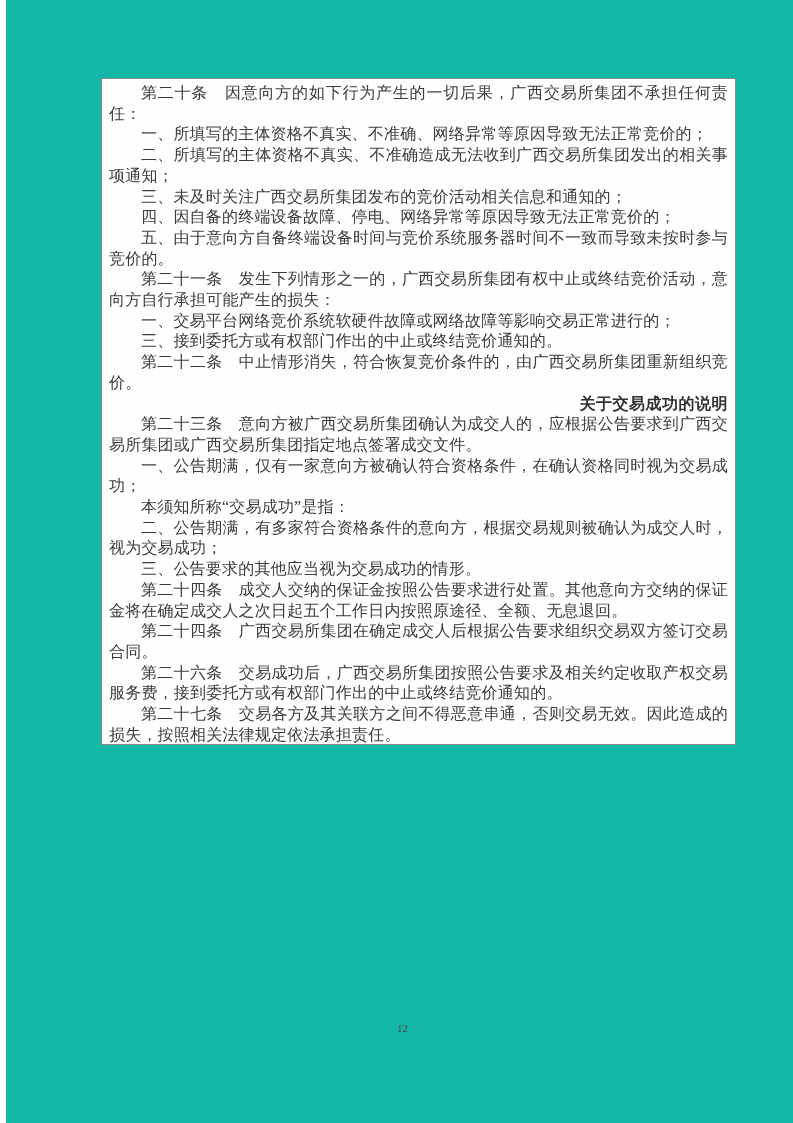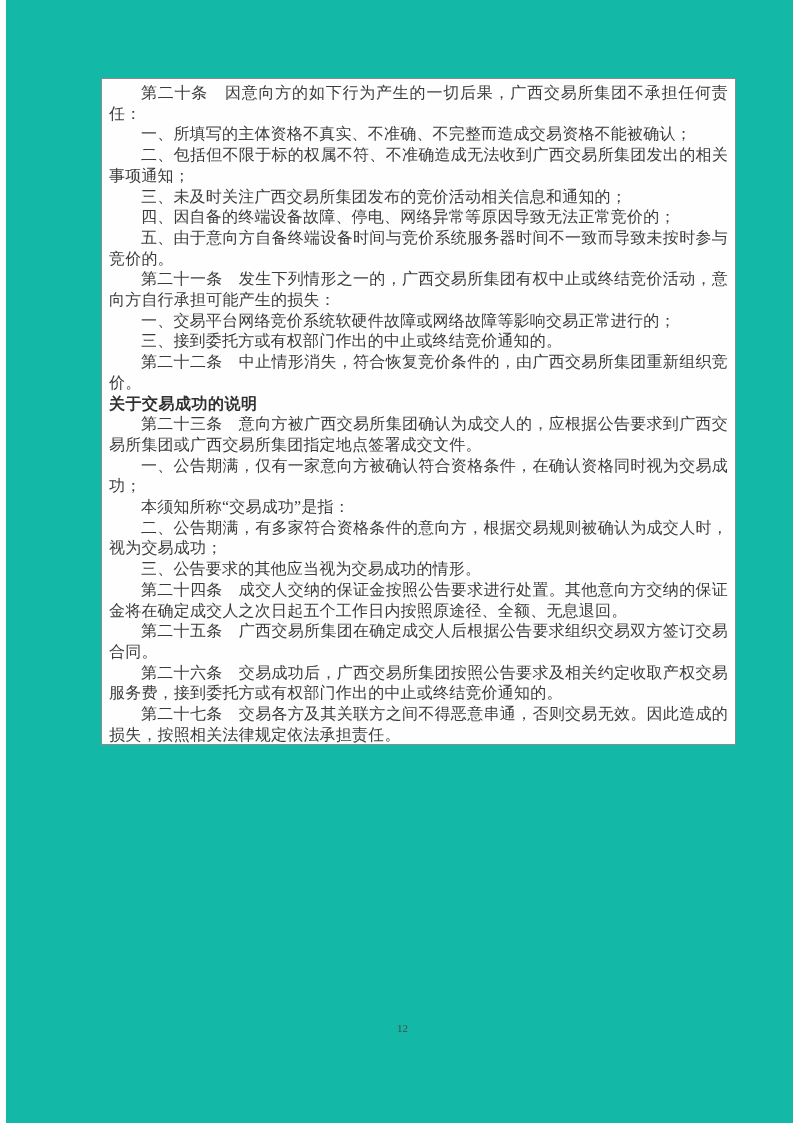--- a/index.html
+++ b/index.html
@@ -36,21 +36,21 @@
     color: #3c3c3c;
     text-align: justify;
     text-indent: 2em;
     letter-spacing: 0.2px;
   }
   .heading {
     margin: 0;
     font-size: 16px;
     line-height: 20.7px;
     color: #303030;
-    text-align: left;
+    text-align: right;
     font-weight: bold;
     text-indent: 0;
     letter-spacing: 0.5px;
   }
   .page-number {
     position: absolute;
     left: 0;
     top: 1022px;
     width: 100%;
     text-align: center;
@@ -59,37 +59,37 @@
     font-family: "Liberation Serif", "DejaVu Serif", serif;
   }
 </style>
 </head>
 <body>
 
 <div class="sheet">
 
   <div class="content-box">
     <p class="para">第二十条　因意向方的如下行为产生的一切后果，广西交易所集团不承担任何责任：</p>
-    <p class="para">一、所填写的主体资格不真实、不准确、不完整而造成交易资格不能被确认；</p>
-    <p class="para">二、包括但不限于标的权属不符、不准确造成无法收到广西交易所集团发出的相关事项通知；</p>
+    <p class="para">一、所填写的主体资格不真实、不准确、网络异常等原因导致无法正常竞价的；</p>
+    <p class="para">二、所填写的主体资格不真实、不准确造成无法收到广西交易所集团发出的相关事项通知；</p>
     <p class="para">三、未及时关注广西交易所集团发布的竞价活动相关信息和通知的；</p>
     <p class="para">四、因自备的终端设备故障、停电、网络异常等原因导致无法正常竞价的；</p>
     <p class="para">五、由于意向方自备终端设备时间与竞价系统服务器时间不一致而导致未按时参与竞价的。</p>
     <p class="para">第二十一条　发生下列情形之一的，广西交易所集团有权中止或终结竞价活动，意向方自行承担可能产生的损失：</p>
     <p class="para">一、交易平台网络竞价系统软硬件故障或网络故障等影响交易正常进行的；</p>
     <p class="para">三、接到委托方或有权部门作出的中止或终结竞价通知的。</p>
     <p class="para">第二十二条　中止情形消失，符合恢复竞价条件的，由广西交易所集团重新组织竞价。</p>
     <p class="heading">关于交易成功的说明</p>
     <p class="para">第二十三条　意向方被广西交易所集团确认为成交人的，应根据公告要求到广西交易所集团或广西交易所集团指定地点签署成交文件。</p>
     <p class="para">一、公告期满，仅有一家意向方被确认符合资格条件，在确认资格同时视为交易成功；</p>
     <p class="para">本须知所称“交易成功”是指：</p>
     <p class="para">二、公告期满，有多家符合资格条件的意向方，根据交易规则被确认为成交人时，视为交易成功；</p>
     <p class="para">三、公告要求的其他应当视为交易成功的情形。</p>
     <p class="para">第二十四条　成交人交纳的保证金按照公告要求进行处置。其他意向方交纳的保证金将在确定成交人之次日起五个工作日内按照原途径、全额、无息退回。</p>
-    <p class="para">第二十五条　广西交易所集团在确定成交人后根据公告要求组织交易双方签订交易合同。</p>
+    <p class="para">第二十四条　广西交易所集团在确定成交人后根据公告要求组织交易双方签订交易合同。</p>
     <p class="para">第二十六条　交易成功后，广西交易所集团按照公告要求及相关约定收取产权交易服务费，接到委托方或有权部门作出的中止或终结竞价通知的。</p>
     <p class="para">第二十七条　交易各方及其关联方之间不得恶意串通，否则交易无效。因此造成的损失，按照相关法律规定依法承担责任。</p>
 
   </div>
 
   <div class="page-number">12</div>
 
 </div>
 
 </body></html>

